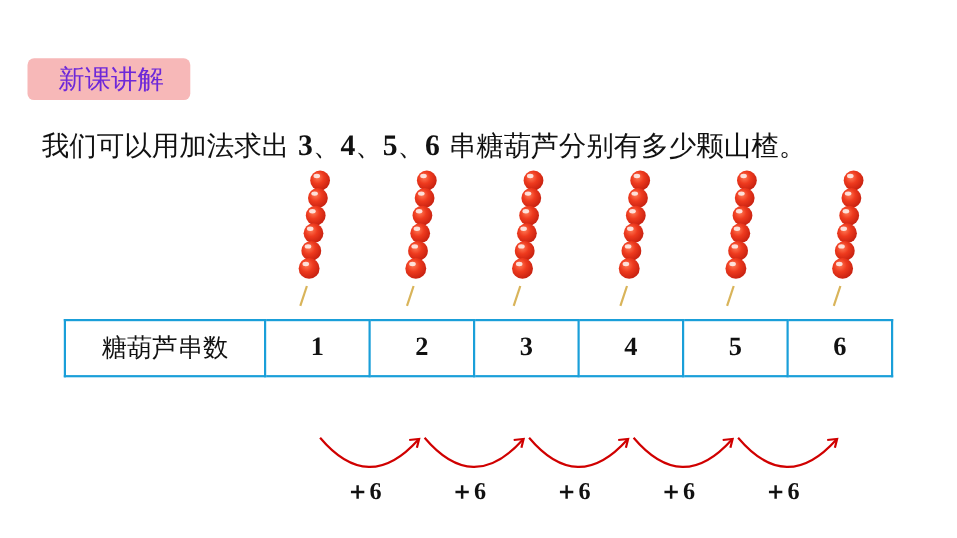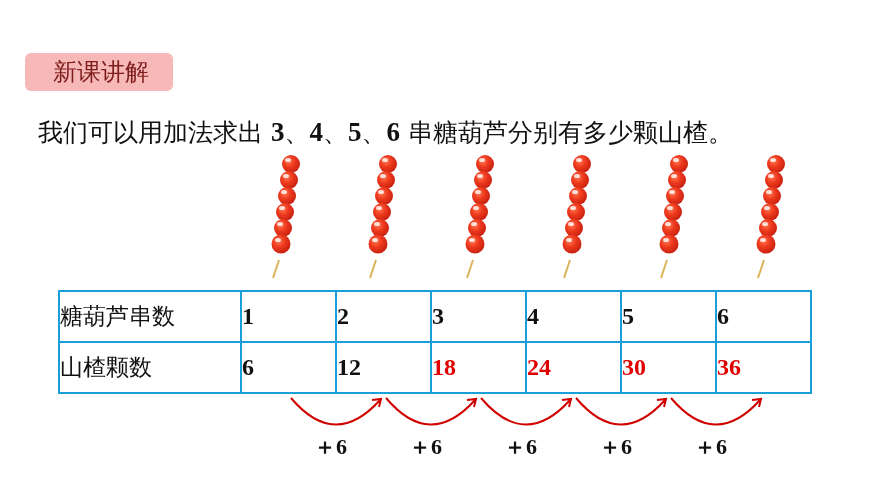--- a/index.html
+++ b/index.html
@@ -4,35 +4,35 @@
 <style>
   html, body { margin: 0; padding: 0; }
   body {
     width: 870px; height: 489px; position: relative; overflow: hidden;
     background: #ffffff;
     font-family: "DejaVu Sans", sans-serif;
   }
   .badge {
     position: absolute; left: 25px; top: 53px; width: 148px; height: 38px;
     background: #f7b8b8; border-radius: 6px;
-    color: #7f1d1d; font-size: 24px; line-height: 38px;
+    color: #6d28d9; font-size: 24px; line-height: 38px;
     padding-left: 28px; box-sizing: border-box; overflow: hidden; white-space: nowrap;
   }
   .intro {
     position: absolute; left: 38px; top: 116px; font-size: 25px; color: #111;
     white-space: nowrap;
   }
   .intro .num { font-family: "Liberation Serif", serif; font-weight: bold; font-size: 27px; }
   .skewers { position: absolute; left: 0; top: 150px; width: 870px; height: 135px; }
   table.grid {
     position: absolute; left: 58px; top: 290px;
     border-collapse: collapse;
   }
   table.grid td {
-    border: 2px solid #1a9fd9; height: 49px; text-align: left; padding: 0;
+    border: 2px solid #1a9fd9; height: 49px; text-align: center; padding: 0;
     font-family: "Liberation Serif", serif; font-weight: bold; font-size: 24px; color: #111;
   }
   table.grid td.head {
     width: 180px; font-family: "DejaVu Sans", sans-serif; font-weight: normal; font-size: 23px;
   }
   table.grid td.val { width: 93px; }
   table.grid td.red { color: #e00000; }
   .arrows { position: absolute; left: 0; top: 390px; width: 870px; height: 99px; }
   .plus {
     position: absolute; top: 432px; font-family: "Liberation Serif", serif;
@@ -85,29 +85,20 @@
   <tbody>
       <tr>
     <td class="head">糖葫芦串数</td>
     <td class="val">1</td>
     <td class="val">2</td>
     <td class="val">3</td>
     <td class="val">4</td>
     <td class="val">5</td>
     <td class="val">6</td>
   </tr>
-  <tr>
-    <td class="head">山楂颗数</td>
-    <td class="val">6</td>
-    <td class="val">12</td>
-    <td class="val red">18</td>
-    <td class="val red">24</td>
-    <td class="val red">30</td>
-    <td class="val red">36</td>
-  </tr>
 </tbody>
   </table>
 
 <svg class="arrows" viewBox="0 390 870 99" width="870" height="99">
   <g fill="none" stroke="#d00000" stroke-width="2">
     <path d="M291 398 Q 335 450 380 400"></path>
     <path d="M386 398 Q 430 450 475 400"></path>
     <path d="M481 398 Q 525 450 570 400"></path>
     <path d="M576 398 Q 620 450 665 400"></path>
     <path d="M671 398 Q 715 450 760 400"></path>

